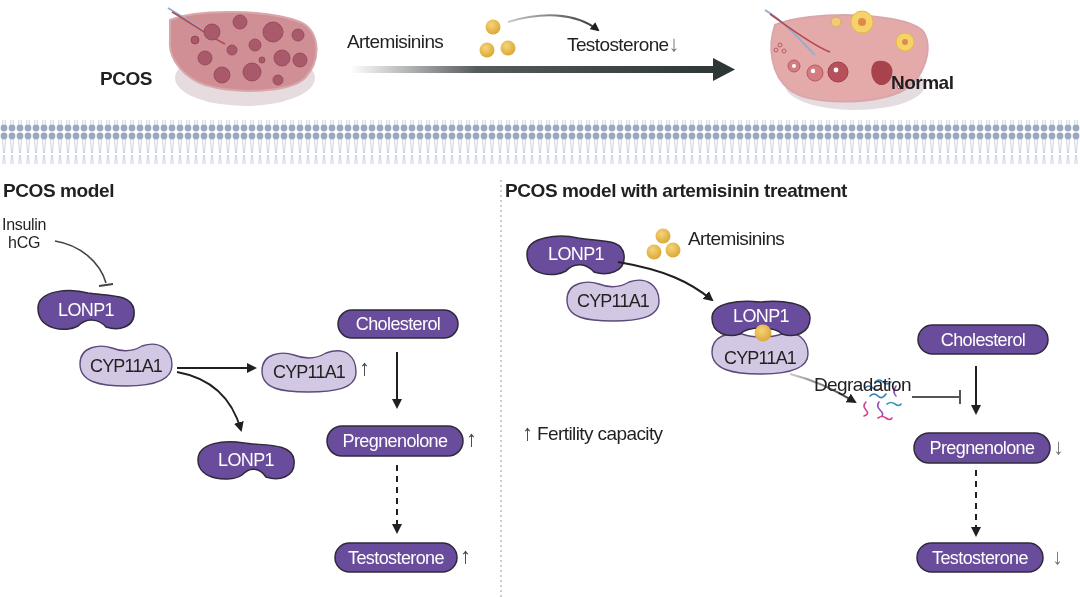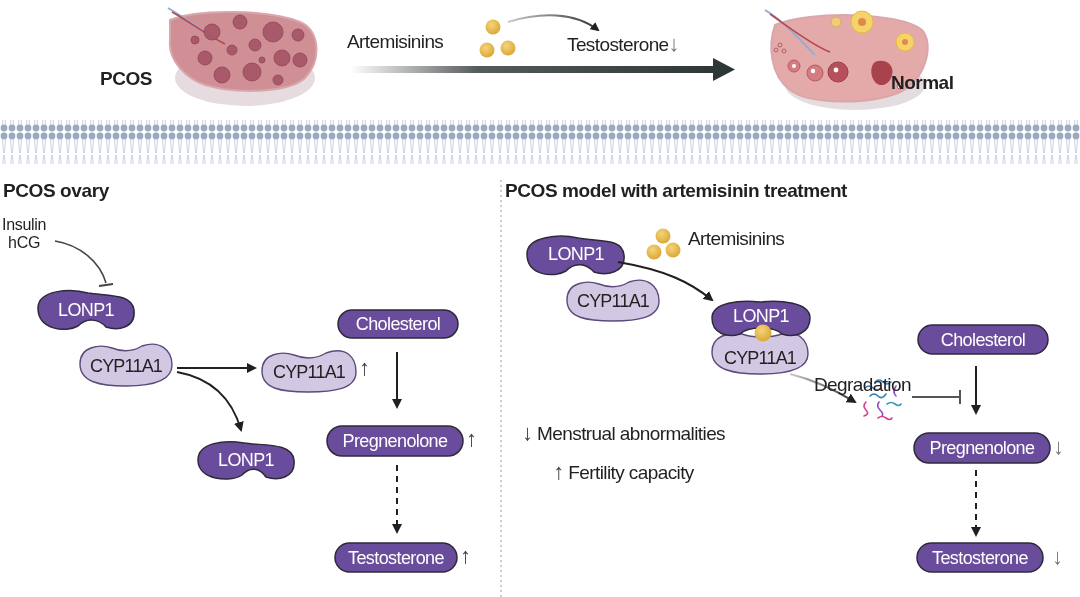--- a/index.html
+++ b/index.html
@@ -191,37 +191,33 @@
   <text class="node-text" x="980" y="564" text-anchor="middle">Testosterone</text>
 </svg>
 
 <div class="abs bold-label" style="left:100px; top:68px;">PCOS</div>
 <div class="abs bold-label" style="left:891px; top:72px;">Normal</div>
 <div class="abs txt" style="left:347px; top:31px;">Artemisinins</div>
 <div class="abs txt" style="left:567px; top:31px;">
   <span>Testosterone</span><span class="arrow-sym" style="color:#777;">↓</span>
 </div>
 
-<div class="abs section-title" style="left:3px; top:180px;">PCOS ovary</div>
+<div class="abs section-title" style="left:3px; top:180px;">PCOS model</div>
 <div class="abs" style="left:2px; top:216px; font-weight:normal; font-size:16px; line-height:18px; letter-spacing:-0.3px;">
   <div>Insulin</div>
   <div>hCG</div>
 </div>
 <div class="abs arrow-sym" style="left:359px; top:355px;">↑</div>
 <div class="abs arrow-sym" style="left:466px; top:426px;">↑</div>
 <div class="abs arrow-sym" style="left:460px; top:543px;">↑</div>
 
 <div class="abs section-title" style="left:505px; top:180px;">PCOS model with artemisinin treatment</div>
 <div class="abs txt" style="left:688px; top:228px;">Artemisinins</div>
 <div class="abs txt" style="left:814px; top:374px;">Degradation</div>
 <div class="abs arrow-sym" style="left:1053px; top:434px; color:#777;">↓</div>
 <div class="abs arrow-sym" style="left:1052px; top:544px; color:#777;">↓</div>
 
 <div class="abs" style="left:522px; top:420px;">
   <div class="txt" style="height:39px; white-space:nowrap;">
-    <span class="arrow-sym">↓</span>
-    <span>Menstrual abnormalities</span>
-  </div>
-  <div class="txt" style="height:39px; white-space:nowrap;">
     <span class="arrow-sym">↑</span>
     <span>Fertility capacity</span>
   </div>
 </div>
 
 </body></html>

